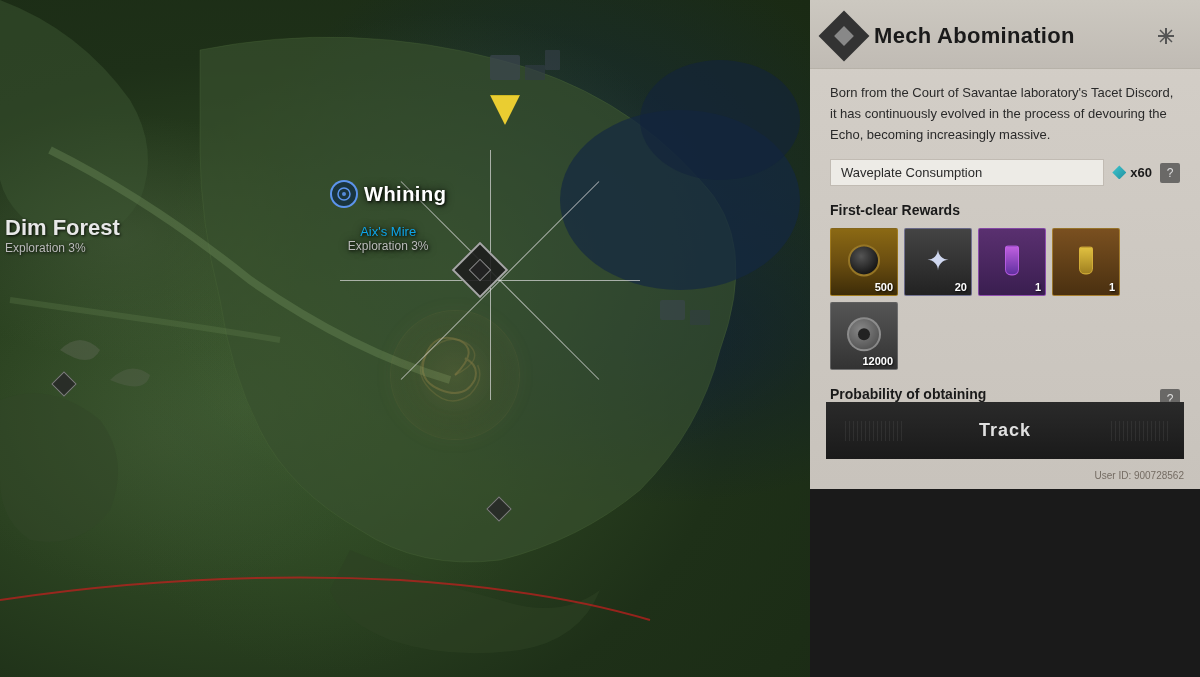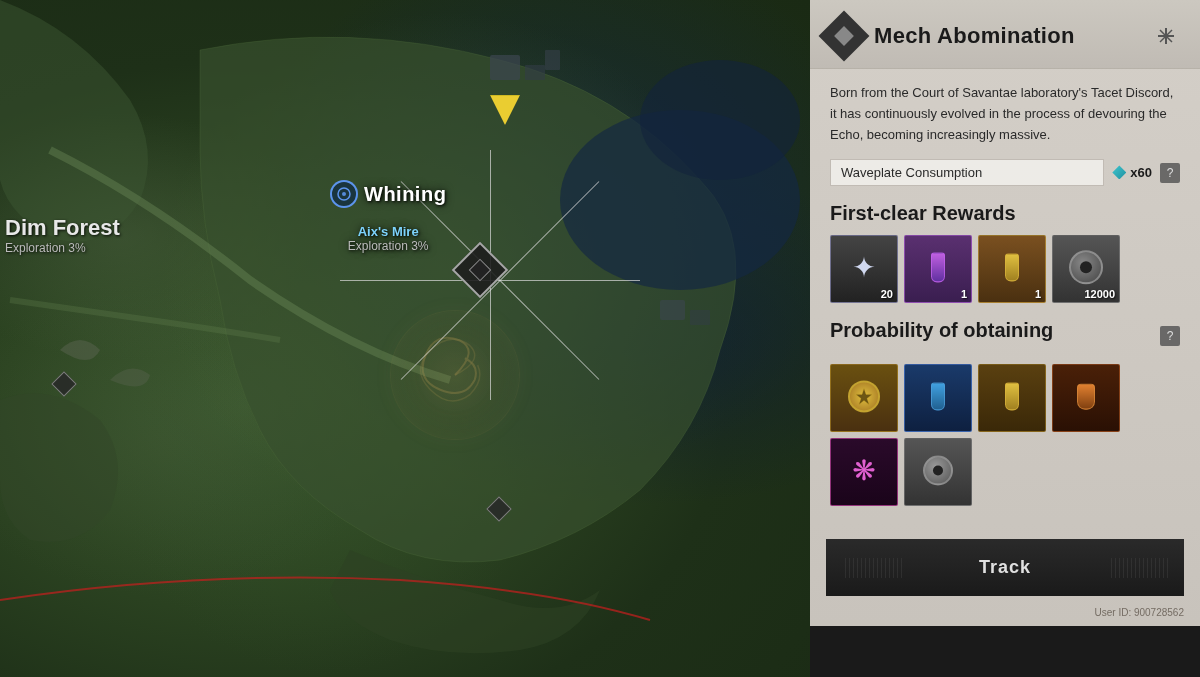--- a/index.html
+++ b/index.html
@@ -184,22 +184,22 @@
 
     .location-name {
       font-size: 20px;
       font-weight: 700;
       color: #ffffff;
       letter-spacing: 0.5px;
     }
 
     .location-sub {
       font-size: 13px;
-      font-weight: 700;
-      color: #7dd3fc;
+      font-weight: 400;
+      color: #0ea5e9;
       margin-top: 10px;
     }
 
     .location-exploration {
       font-size: 12px;
       color: #bbbbbb;
     }
 
     
     .dim-forest-label {
@@ -227,21 +227,21 @@
       width: 18px;
       height: 18px;
       background: rgba(40,40,40,0.85);
       border: 1.5px solid rgba(160,160,160,0.7);
       transform: rotate(45deg);
     }
 
     
     #panel-section {
       width: 390px;
-      height: 626px;
+      height: 489px;
       background: linear-gradient(180deg, #d4cfc8 0%, #c8c3bc 100%);
       display: flex;
       flex-direction: column;
       position: relative;
     }
 
     
     .panel-header {
       display: flex;
       align-items: center;
@@ -342,21 +342,21 @@
       display: flex;
       align-items: center;
       justify-content: center;
       color: #ddd;
       font-size: 12px;
       cursor: pointer;
     }
 
     
     .section-title {
-      font-size: 20px;
+      font-size: 14px;
       font-weight: 600;
       color: #1a1a1a;
       margin-bottom: 10px;
     }
 
     
     .rewards-grid {
       display: flex;
       gap: 6px;
       margin-bottom: 16px;
@@ -749,20 +749,24 @@
       <div class="waveplate-cost">
         <div class="gem-icon"></div>
         <span>x60</span>
       </div>
       <div class="question-btn">?</div>
     </div>
 
     <div class="section-title">First-clear Rewards</div>
     <div class="rewards-grid">
 
+      <div class="reward-item reward-gold">
+        <div class="icon-circle-black"></div>
+        <span class="reward-count">500</span>
+      </div>
 
       <div class="reward-item reward-star">
         <span class="icon-star">✦</span>
         <span class="reward-count">20</span>
       </div>
 
       <div class="reward-item reward-purple">
         <div class="icon-vial-purple"></div>
         <span class="reward-count">1</span>
       </div>

